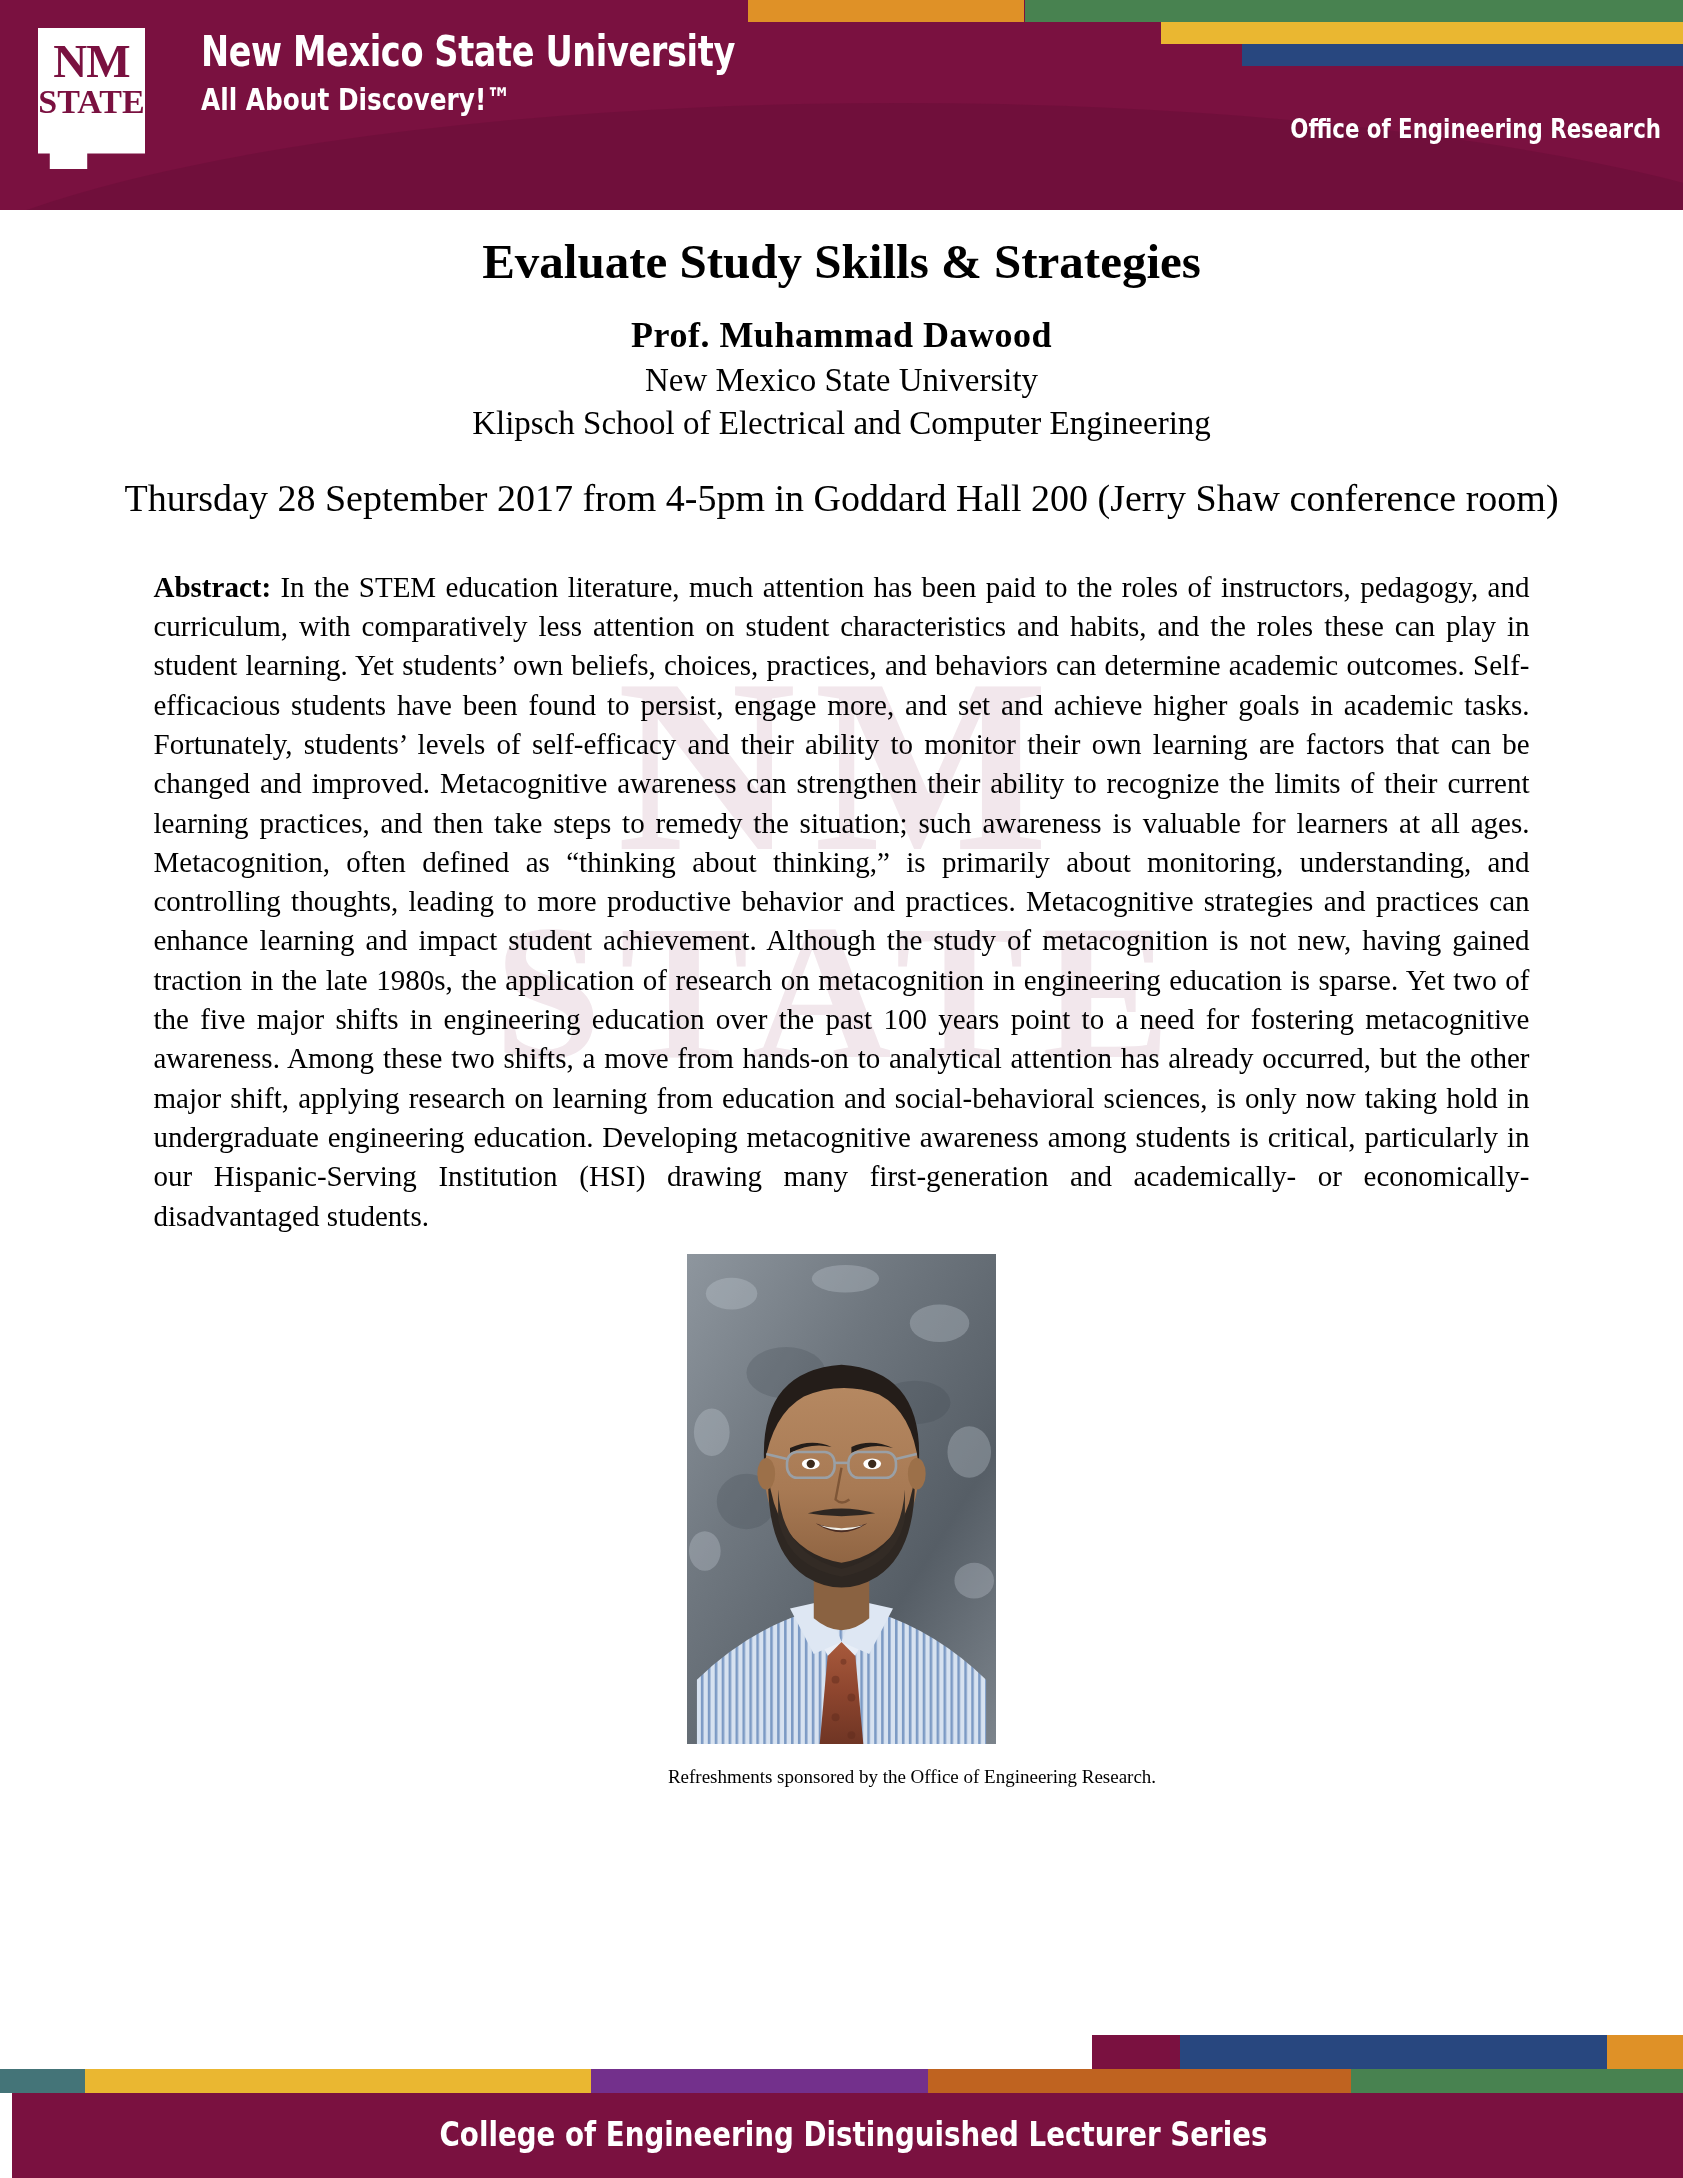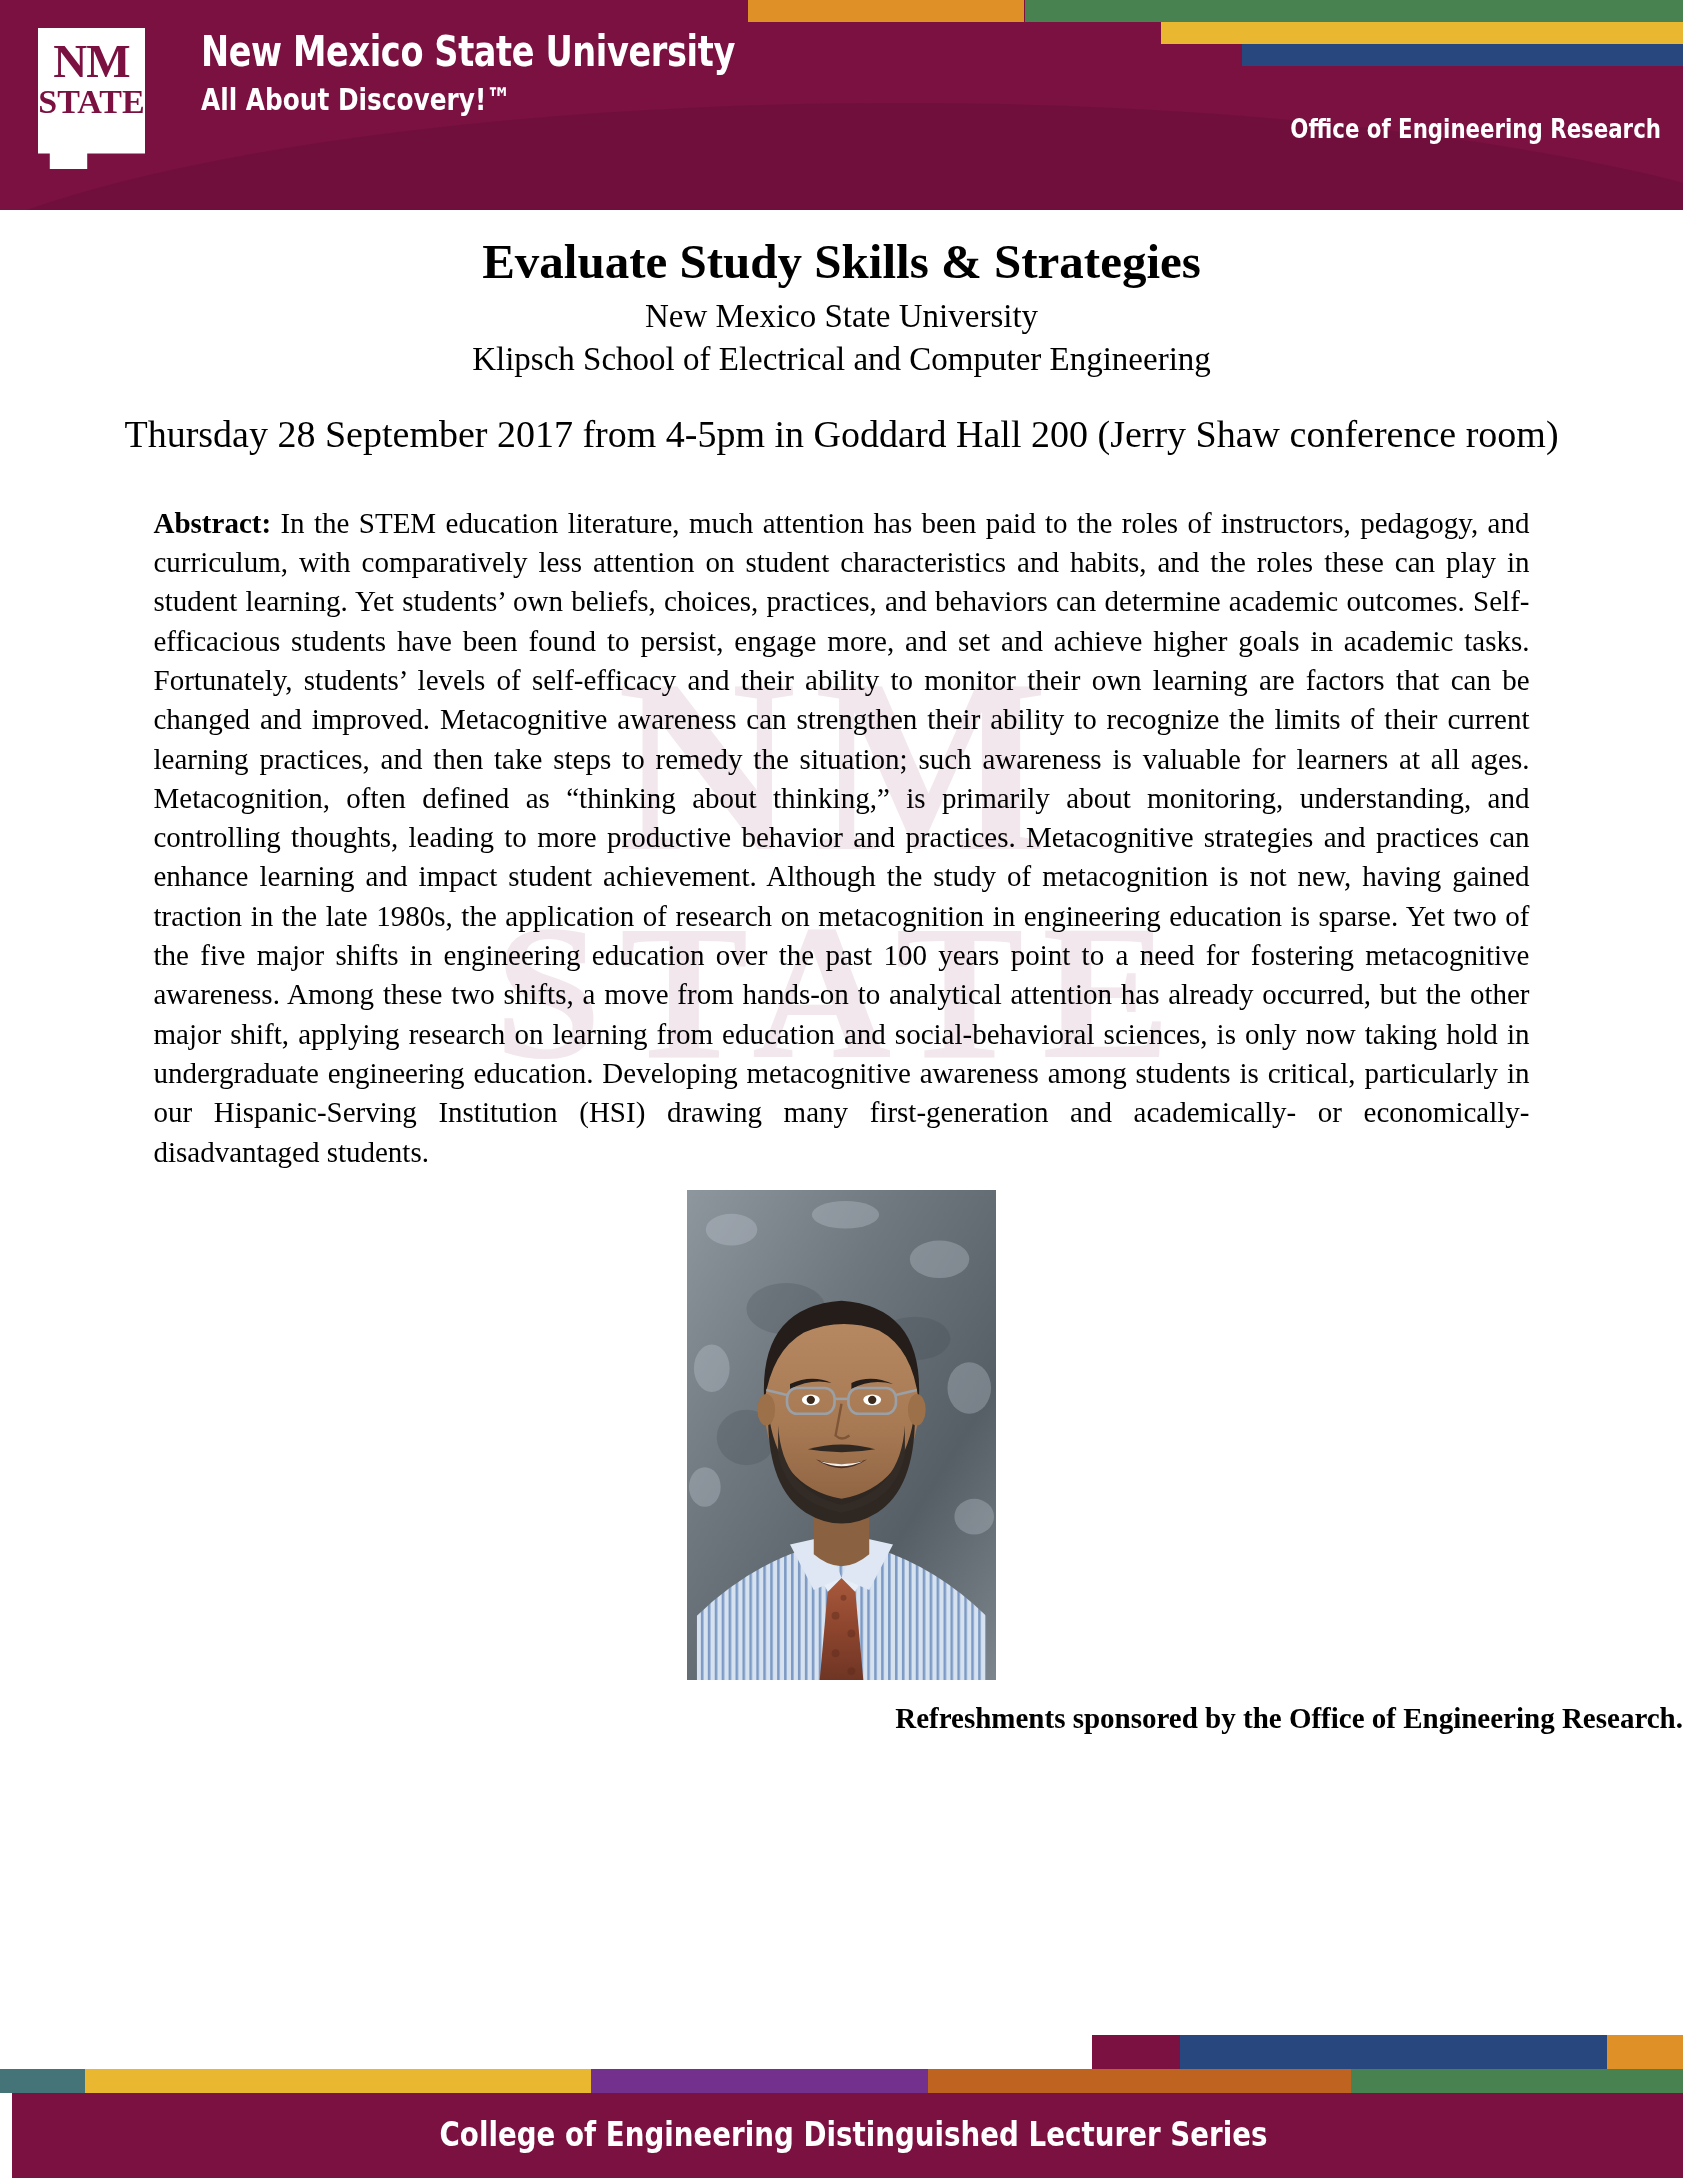--- a/index.html
+++ b/index.html
@@ -200,23 +200,22 @@
     position: relative;
   }
   #portrait {
     width: 100%;
     height: 100%;
     display: block;
   }
 
   #refreshments {
     margin: 22px 0 0 141px;
-    font-size: 29px;
-    text-align: right;
-    font-weight: bold;
+    font-size: 19px;
+    text-align: center;
   }
 
   
   .footbar { position: absolute; }
   .fb-maroon1 { left: 1092px; top: 2035px; width: 88px;  height: 35px; background: #7a1140; }
   .fb-blue    { left: 1180px; top: 2035px; width: 427px; height: 35px; background: #28477f; }
   .fb-orange  { left: 1607px; top: 2035px; width: 76px;  height: 35px; background: #df9127; }
 
   .fb-teal    { left: 0px;    top: 2069px; width: 85px;  height: 24px; background: #447478; }
   .fb-yellow  { left: 85px;   top: 2069px; width: 506px; height: 24px; background: #eab731; }
@@ -274,20 +273,21 @@
   <div class="wm-line wm-nm">NM</div>
   <div class="wm-line wm-state">STATE</div>
 </div>
 
 <div id="content">
 
   <h1 id="talk-title">
     <span class="ln">Evaluate Study Skills &amp; Strategies</span>
   </h1>
 
+  <div id="speaker-name">Prof. Muhammad Dawood</div>
   <div id="speaker-affil1">New Mexico State University</div>
   <div id="speaker-affil2">Klipsch School of Electrical and Computer Engineering</div>
 
   <div id="talk-when">Thursday 28 September 2017 from 4-5pm in Goddard Hall 200 (Jerry Shaw conference room)</div>
 
   <p id="abstract"><span class="lead">Abstract:</span><span> In the STEM education literature, much attention has been paid to the roles of instructors, pedagogy, and curriculum, with comparatively less attention on student characteristics and habits, and the roles these can play in student learning. Yet students’ own beliefs, choices, practices, and behaviors can determine academic outcomes. Self-efficacious students have been found to persist, engage more, and set and achieve higher goals in academic tasks. Fortunately, students’ levels of self-efficacy and their ability to monitor their own learning are factors that can be changed and improved. Metacognitive awareness can strengthen their ability to recognize the limits of their current learning practices, and then take steps to remedy the situation; such awareness is valuable for learners at all ages. Metacognition, often defined as “thinking about thinking,” is primarily about monitoring, understanding, and controlling thoughts, leading to more productive behavior and practices. Metacognitive strategies and practices can enhance learning and impact student achievement. Although the study of metacognition is not new, having gained traction in the late 1980s, the application of research on metacognition in engineering education is sparse. Yet two of the five major shifts in engineering education over the past 100 years point to a need for fostering metacognitive awareness. Among these two shifts, a move from hands-on to analytical attention has already occurred, but the other major shift, applying research on learning from education and social-behavioral sciences, is only now taking hold in undergraduate engineering education. Developing metacognitive awareness among students is critical, particularly in our Hispanic-Serving Institution (HSI) drawing many first-generation and academically- or economically-disadvantaged students.</span></p>
 
   <div id="portrait-wrap">
     <svg id="portrait" viewBox="0 0 312 495" preserveAspectRatio="none">
       <defs>

